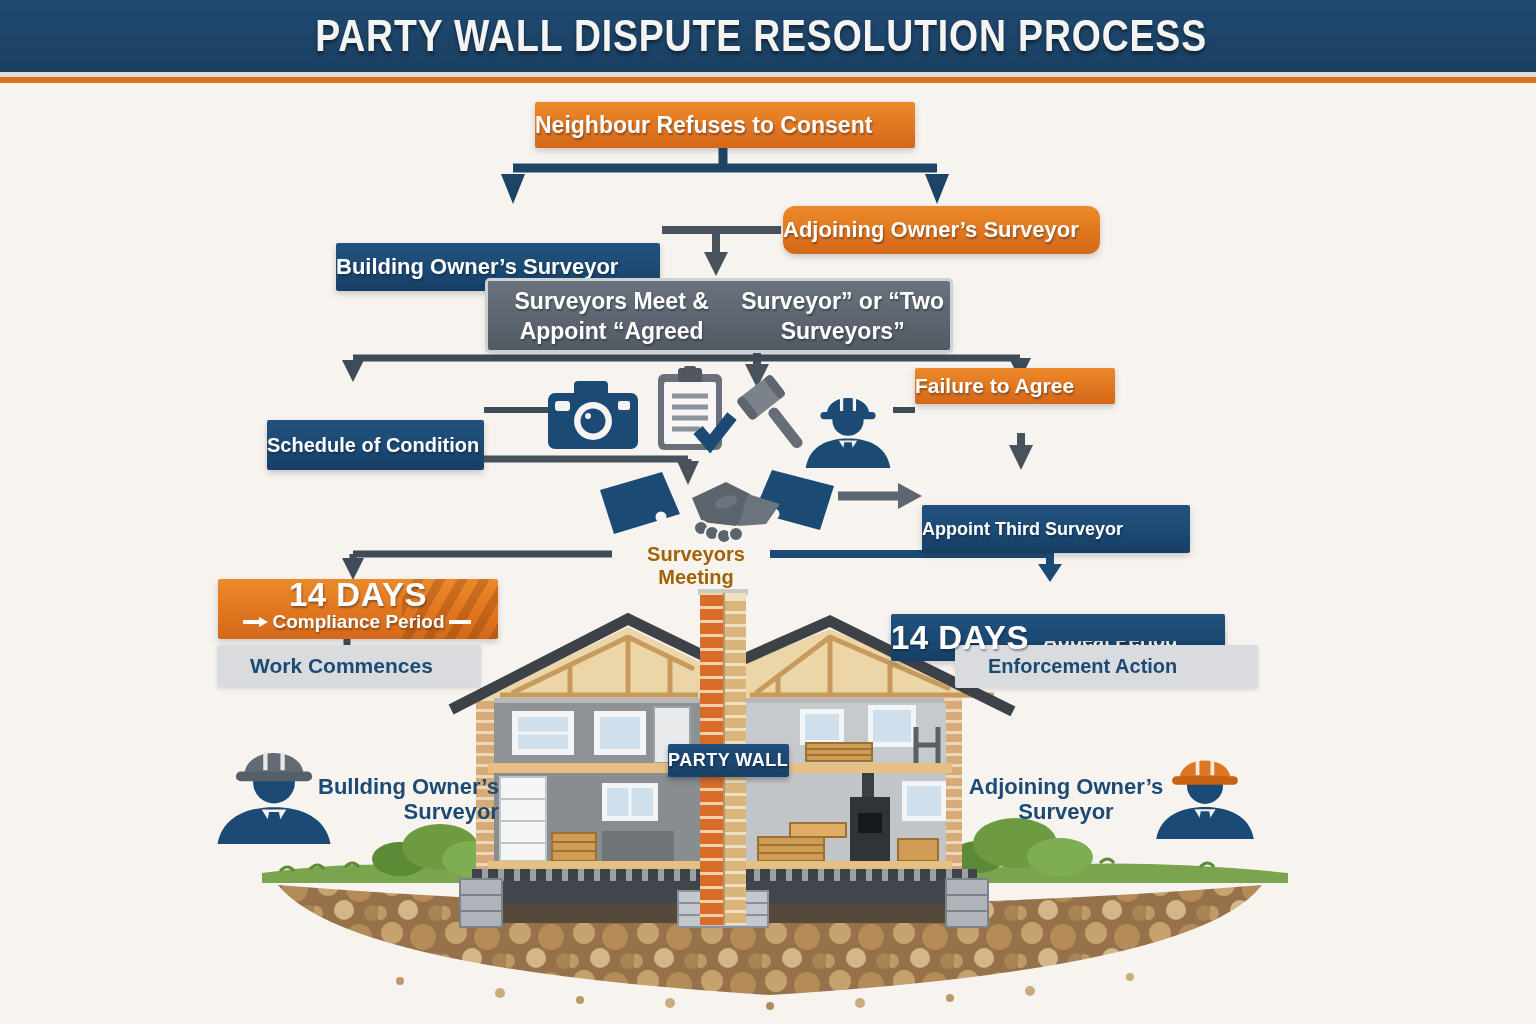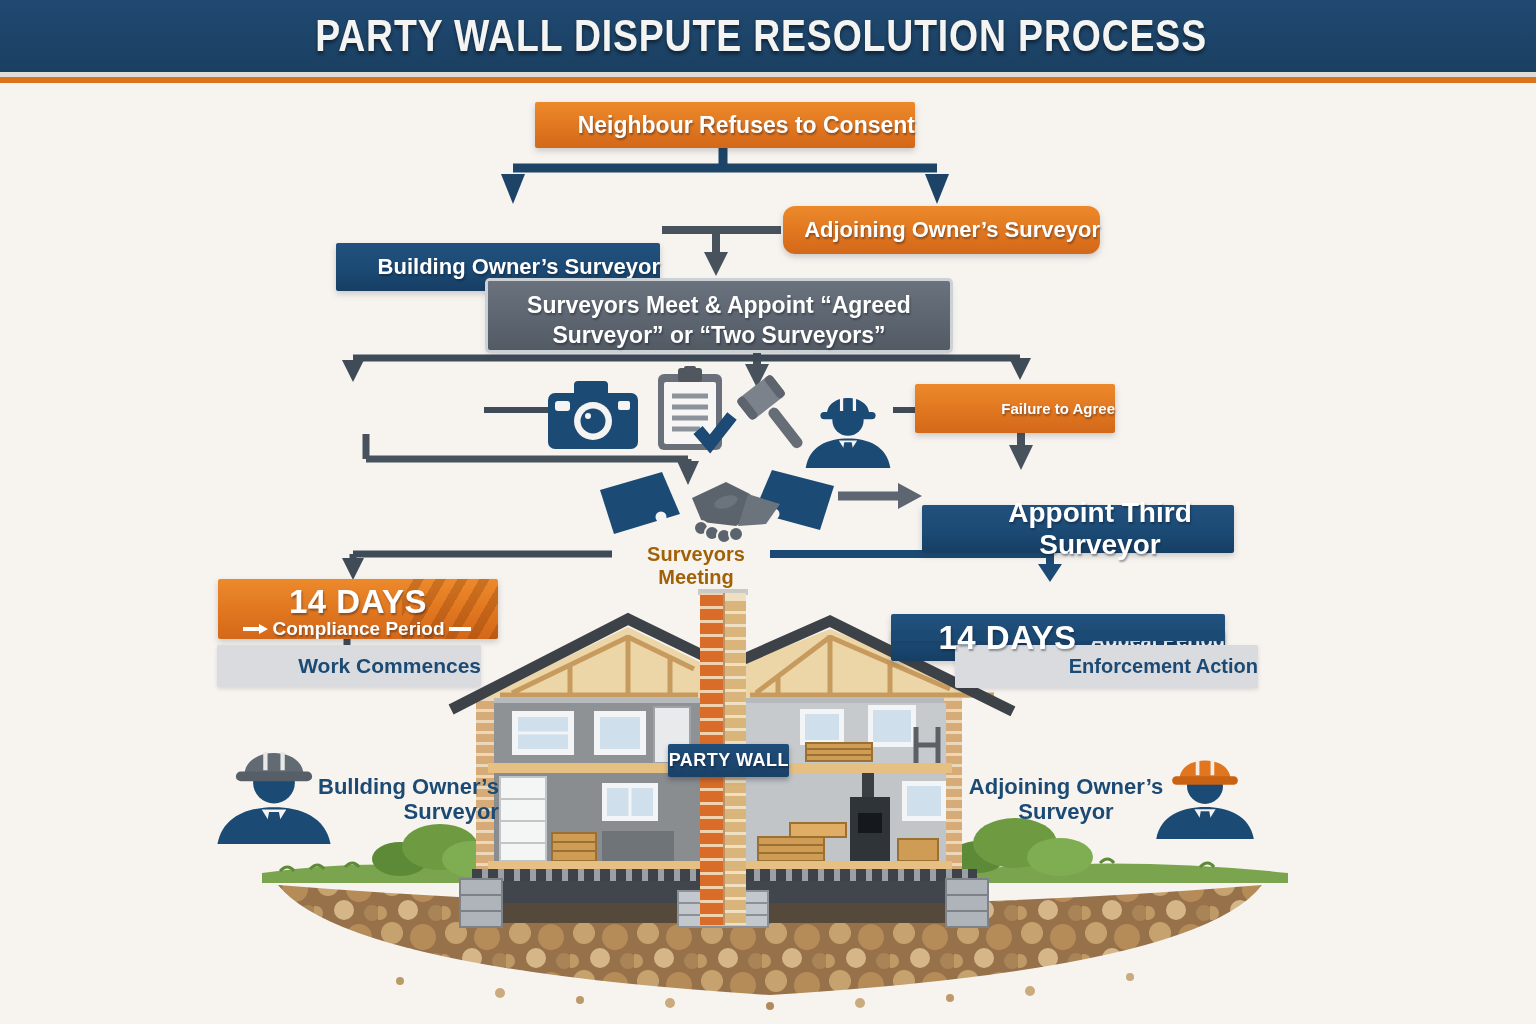--- a/index.html
+++ b/index.html
@@ -13,38 +13,38 @@
     background:linear-gradient(180deg,#204972 0%,#1d4468 55%,#1a3f61 100%);}
   .hdr-title{position:absolute;left:0;top:0;width:1536px;height:72px;
     display:flex;align-items:center;justify-content:center;
     color:#f4f4f2;font-size:44px;font-weight:700;letter-spacing:1px;
     transform:scaleX(.85);transform-origin:47% 50%;
     text-shadow:0 3px 4px rgba(0,0,0,.45);white-space:nowrap;}
   .hdr-line-gray{position:absolute;left:0;top:72px;width:1536px;height:5px;background:#dddcd8;}
   .hdr-line-orange{position:absolute;left:0;top:77px;width:1536px;height:6px;background:#d9731d;}
 
   
-  .fbox{position:absolute;display:flex;align-items:center;justify-content:flex-end;
+  .fbox{position:absolute;display:flex;align-items:center;justify-content:flex-start;
     color:#fff;font-weight:700;text-align:center;border-radius:2px;
     text-shadow:1px 2px 2px rgba(15,20,35,.4);
     box-shadow:0 3px 6px rgba(40,45,60,.22);}
   .navy{background:linear-gradient(180deg,#22517e 0%,#1b4a74 55%,#163e63 100%);margin-top:36px;}
   .orange{background:linear-gradient(180deg,#ec8a2b 0%,#e0761f 55%,#d3681a 100%);}
   .grayb{background:linear-gradient(180deg,#6a737d 0%,#5d6670 55%,#525a64 100%);
     box-shadow:0 0 0 3px #ccd1d5,0 4px 7px rgba(40,45,60,.25);}
   .lightb{background:#d9dbde;color:#1b4a74;text-shadow:none;
     box-shadow:0 2px 4px rgba(40,45,60,.14);padding-left:33px;}
 
   .b-neighbour{left:535px;top:102px;width:380px;height:46px;font-size:23px;}
   .b-building{left:336px;top:207px;width:324px;height:48px;font-size:22px;}
   .b-adjoining{left:783px;top:206px;width:317px;height:48px;font-size:22px;border-radius:12px;}
-  .b-meet{left:488px;top:281px;width:462px;height:69px;font-size:23px;line-height:30px;flex-direction:column;}
+  .b-meet{left:488px;top:281px;width:462px;height:69px;font-size:23px;line-height:30px;flex-direction:row;}
   .b-schedule{left:267px;top:384px;width:217px;height:50px;font-size:20px;}
-  .b-failure{left:915px;top:384px;width:200px;height:49px;font-size:15px;}
-  .b-appoint{left:922px;top:469px;width:268px;height:48px;font-size:28px;padding-left:44px;}
+  .b-failure{left:915px;top:368px;width:200px;height:36px;font-size:21px;}
+  .b-appoint{left:922px;top:469px;width:268px;height:48px;font-size:18px;}
   .b-work{left:217px;top:645px;width:231px;height:42px;font-size:21px;}
   .b-enforce{left:955px;top:645px;width:270px;height:43px;font-size:20px;}
 
   .meeting-label{position:absolute;left:612px;top:543px;width:168px;text-align:center;
     color:#a16207;font-size:20px;font-weight:700;}
 
   
   .b-compliance{left:218px;top:579px;width:280px;height:60px;flex-direction:column;
     gap:1px;overflow:hidden;}
   .stripes{position:absolute;right:0;top:0;width:96px;height:100%;
@@ -282,20 +282,23 @@
 
   <div class="fbox orange b-adjoining">
     <span>Adjoining Owner’s Surveyor</span>
   </div>
 
   <div class="fbox grayb b-meet">
     <span>Surveyors Meet &amp; Appoint “Agreed</span>
     <span>Surveyor” or “Two Surveyors”</span>
   </div>
 
+  <div class="fbox navy b-schedule">
+    <span>Schedule of Condition</span>
+  </div>
 
   <div class="fbox orange b-failure">
     <span>Failure to Agree</span>
   </div>
 
   <div class="fbox navy b-appoint">
     <span>Appoint Third Surveyor</span>
   </div>
 
   <div class="meeting-label">Surveyors Meeting</div>

